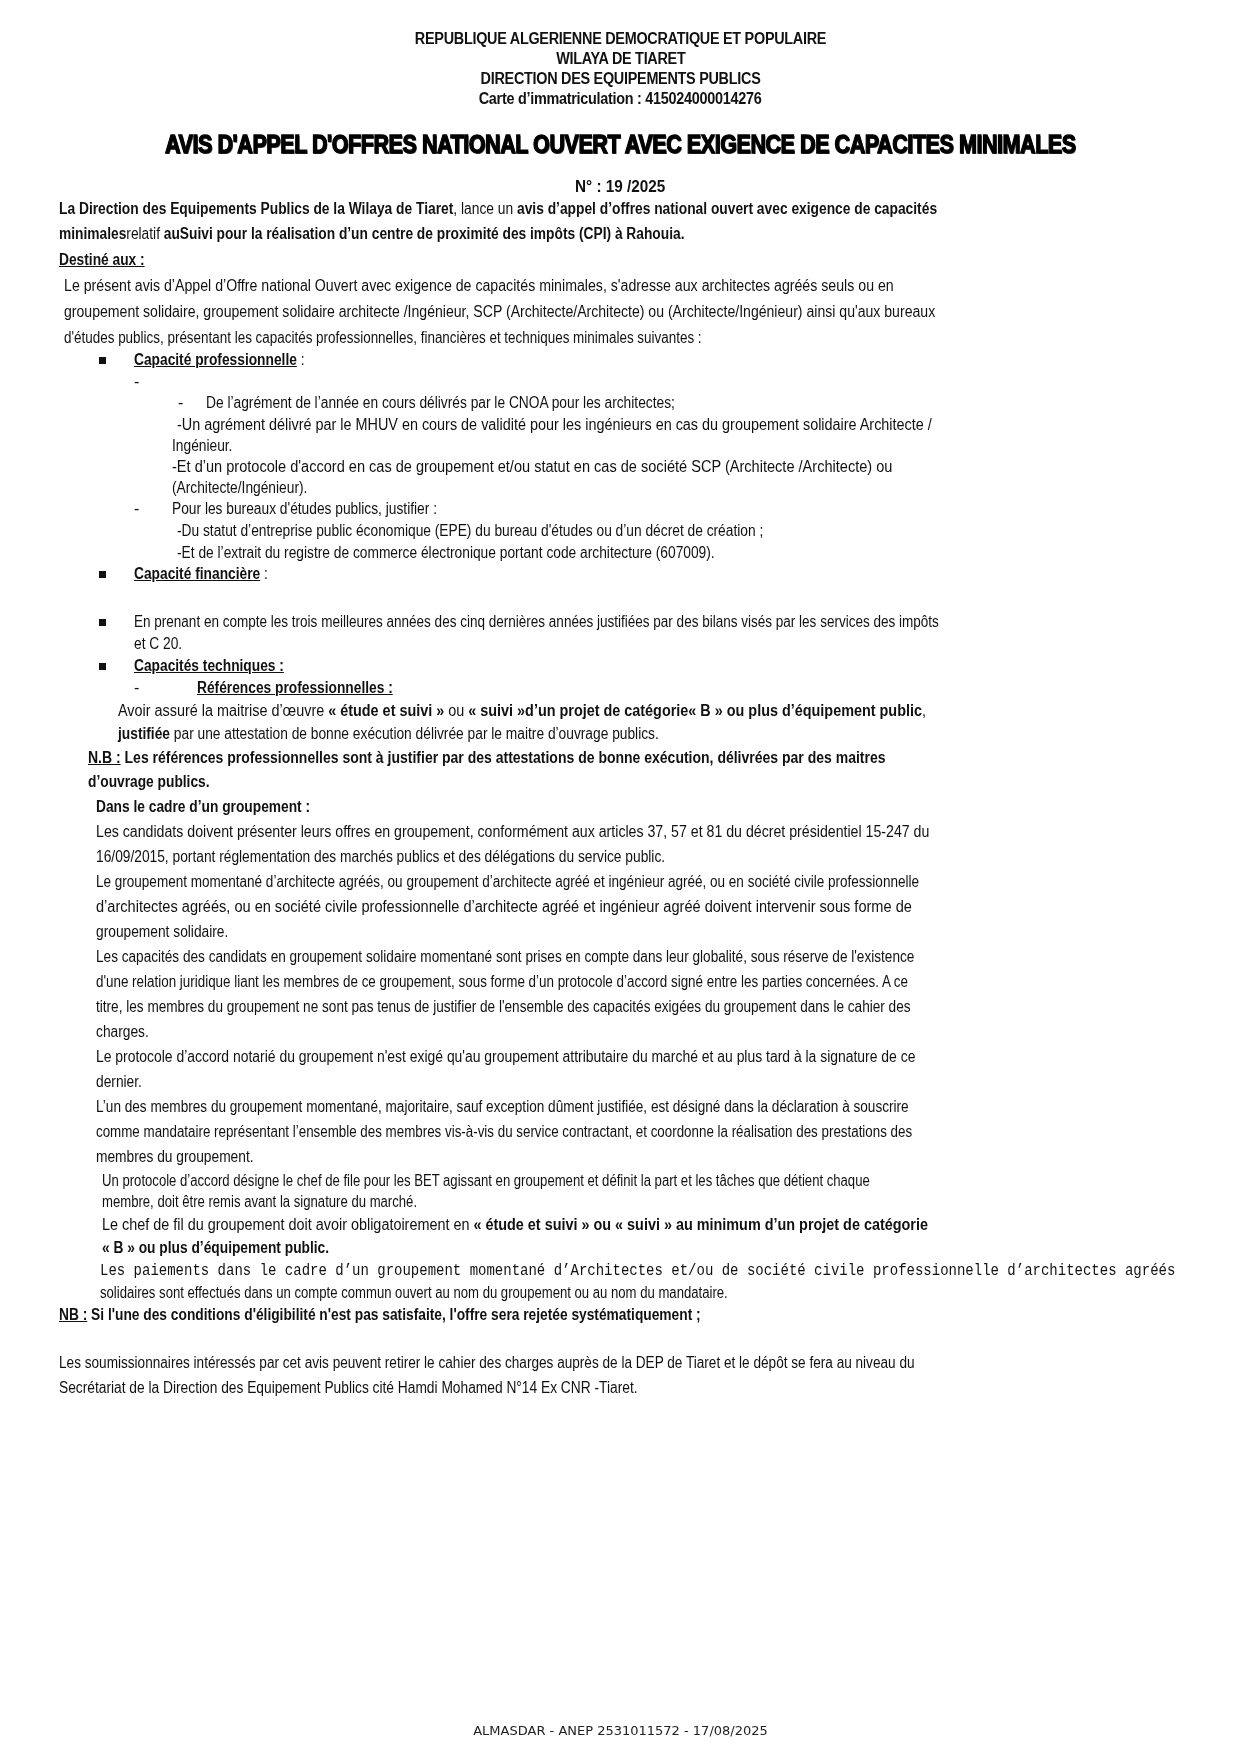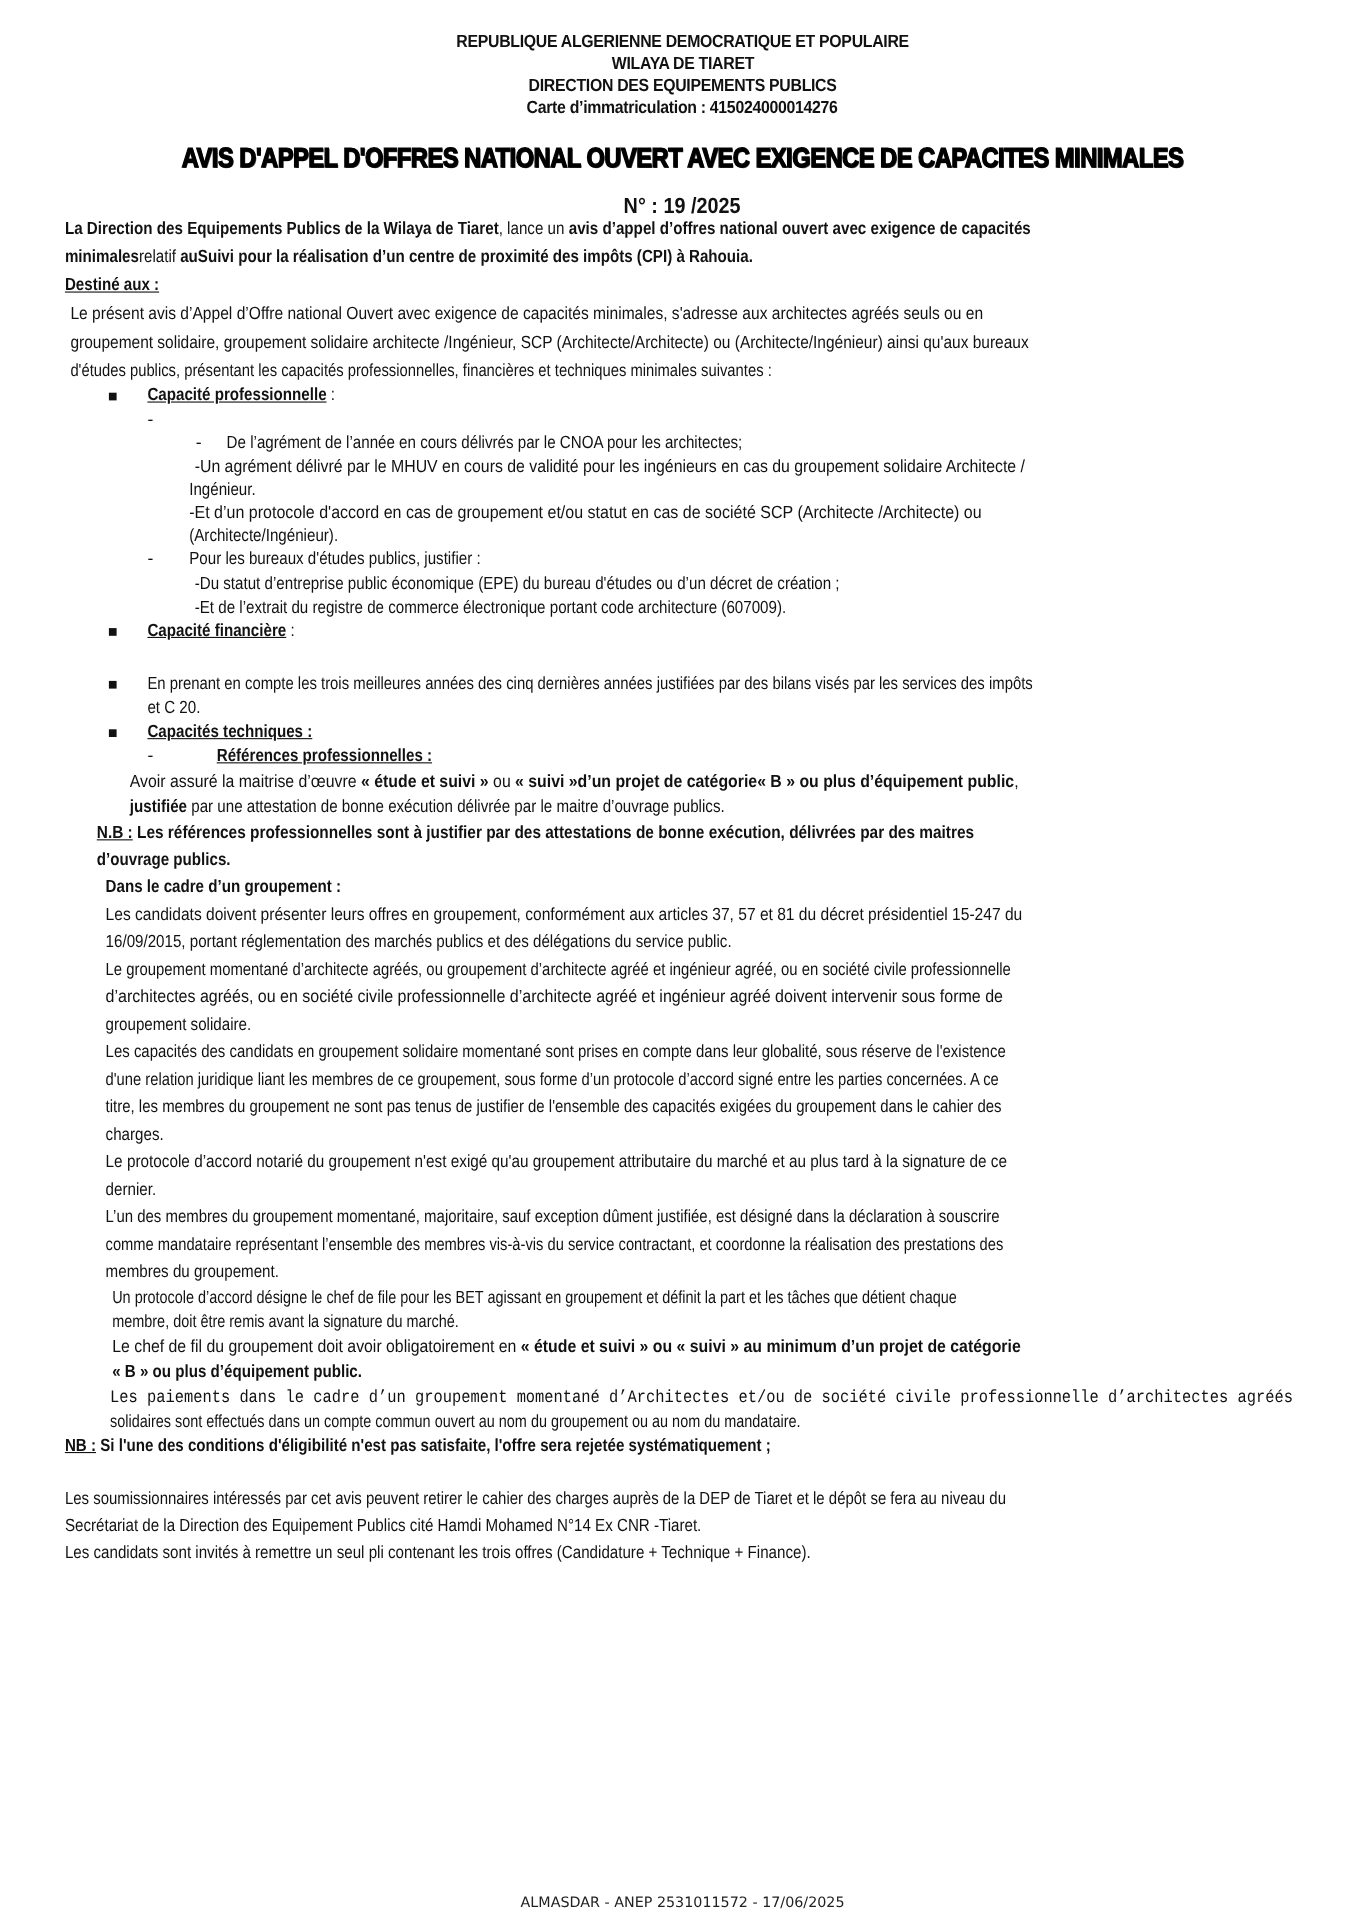--- a/index.html
+++ b/index.html
@@ -2,21 +2,21 @@
 <html><head>
 <meta charset="utf-8">
 <style>
   html, body { margin:0; padding:0; background:#ffffff; }
   body { width:1241px; height:1755px; position:relative; overflow:hidden; color:#111; font-family:"Liberation Sans", sans-serif; }
   .page { position:absolute; left:0; top:0; width:1241px; height:1689px; }
   .hdr { position:absolute; left:0; width:1241px; text-align:center; font-weight:bold; font-size:16px; letter-spacing:-0.3px; }
   .hdr span { display:inline-block; transform:scaleX(0.9); transform-origin:center; }
   .title { position:absolute; left:0; width:1241px; top:130px; text-align:center; font-weight:900; font-size:25px; letter-spacing:-0.5px; -webkit-text-stroke:1.3px #000; color:#000; text-shadow:1px 1px 0 #555; }
   .title span { display:inline-block; transform:scaleX(0.86); transform-origin:center; }
-  .num { position:absolute; left:0; width:1241px; top:177px; text-align:center; font-weight:bold; font-size:20px; }
+  .num { position:absolute; left:0; width:1241px; top:177px; text-align:center; font-weight:bold; font-size:17px; }
   .num span { display:inline-block; transform:scaleX(0.9); }
   .line { position:absolute; font-size:16px; white-space:nowrap; line-height:20px; }
   .cond { display:inline-block; transform:scaleX(0.86); transform-origin:left center; }
   b, .b { font-weight:bold; }
   u, .u { text-decoration:underline; }
   .bullet { position:absolute; width:7px; height:7px; background:#111; }
   .dash { position:absolute; font-size:16px; line-height:20px; }
   .footer { position:absolute; left:0; width:1241px; top:1723px; text-align:center; font-family:"DejaVu Sans", sans-serif; font-size:13px; color:#222; }
 </style>
 </head>
@@ -113,16 +113,15 @@
   <div class="line" style="left:102px; top:1238px;"><span class="cond b">« B » ou plus d’équipement public.</span></div>
   <div class="line" style="left:100px; top:1261px;font-family:Liberation Mono, monospace;"><span class="cond" style="transform:scaleX(0.875);">Les paiements dans le cadre d’un groupement momentané d’Architectes et/ou de société civile professionnelle d’architectes agréés</span></div>
   <div class="line" style="left:100px; top:1283px;"><span class="cond" style="transform:scaleX(0.82);">solidaires sont effectués dans un compte commun ouvert au nom du groupement ou au nom du mandataire.</span></div>
 
   <div class="line" style="left:59px; top:1305px;">
     <span class="cond b"><u>NB  :</u><span> Si l'une des conditions d'éligibilité n'est pas satisfaite, l'offre sera rejetée systématiquement  ;</span></span>
   </div>
 
   <div class="line" style="left:59px; top:1353px;"><span class="cond" style="transform:scaleX(0.85);">Les soumissionnaires intéressés par cet avis peuvent retirer le cahier des charges auprès de la DEP de Tiaret et le dépôt se fera au niveau du</span></div>
   <div class="line" style="left:59px; top:1378px;"><span class="cond">Secrétariat de la Direction des Equipement Publics cité Hamdi Mohamed N°14 Ex CNR -Tiaret.</span></div>
-  <div class="line" style="left:59px; top:1402px;"><span class="cond">Les candidats sont invités à remettre un seul pli contenant les trois offres (Candidature + Technique + Finance).</span></div>
 
-  <div class="footer">ALMASDAR - ANEP 2531011572 - 17/06/2025</div>
+  <div class="footer">ALMASDAR - ANEP 2531011572 - 17/08/2025</div>
 </div>
 
 </body></html>

